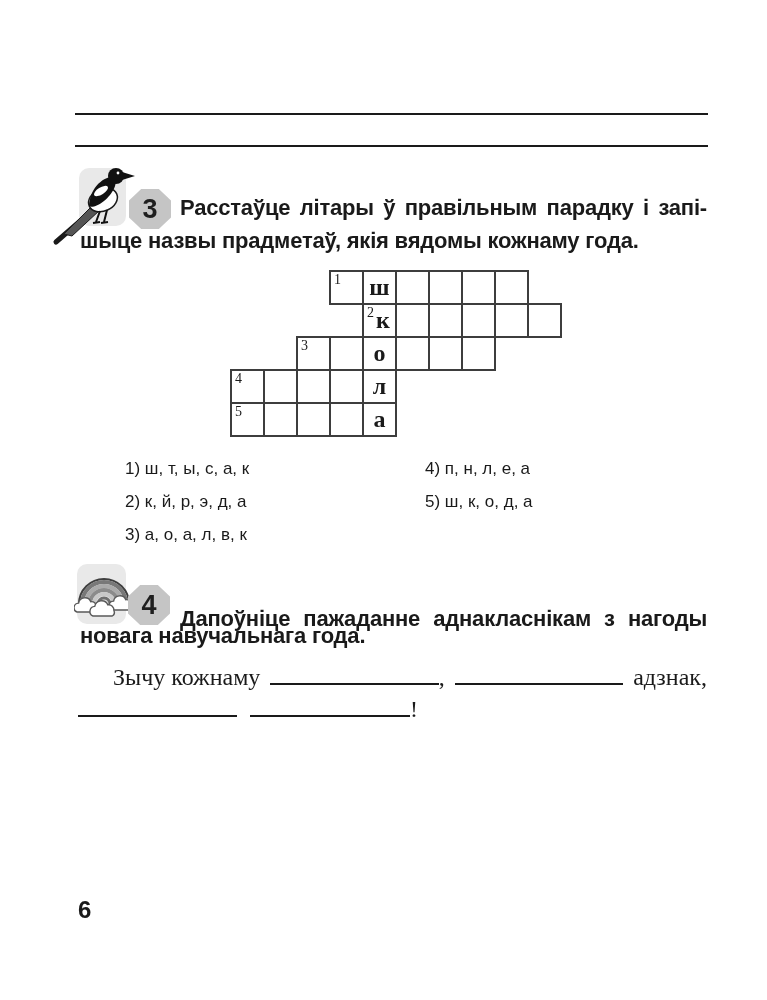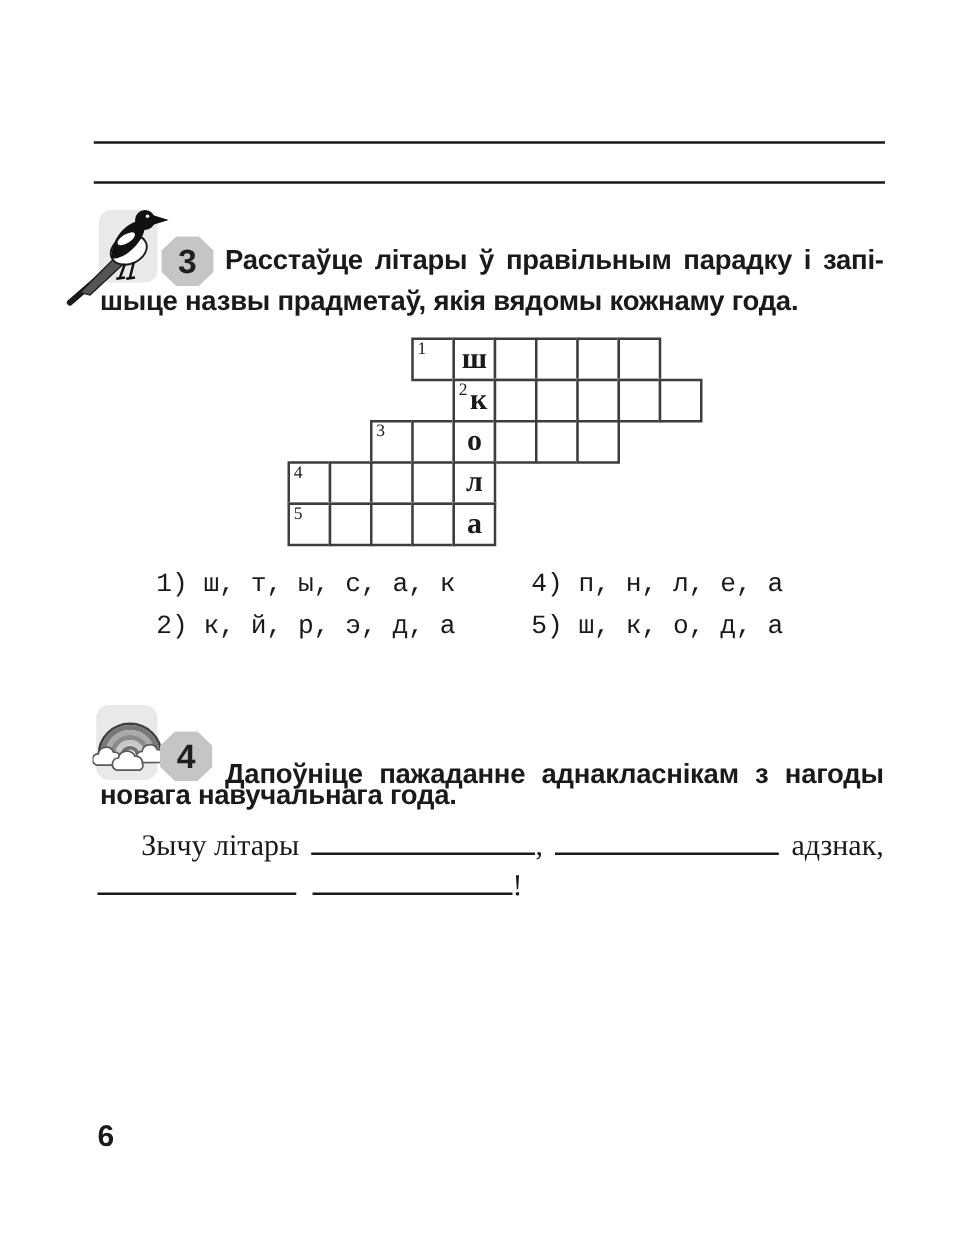--- a/index.html
+++ b/index.html
@@ -10,22 +10,22 @@
     font-family:"Liberation Sans","DejaVu Sans",sans-serif;
   }
   .abs { position:absolute; }
   .sans {
     font-family:"Liberation Sans","DejaVu Sans",sans-serif;
     font-weight:600; font-size:22px; line-height:30px; letter-spacing:-0.2px;
     color:#1a1a1a; white-space:nowrap;
   }
   .justified { text-align:justify; text-align-last:justify; white-space:normal; }
   .serif {
-    font-family:Liberation Mono, monospace;
-    font-weight:400; font-size:21px; line-height:33px; color:#1a1a1a; white-space:nowrap;
+    font-family:Liberation Sans, sans-serif;
+    font-weight:400; font-size:17px; line-height:33px; color:#1a1a1a; white-space:nowrap;
   }
   .rule { position:absolute; left:75px; width:633px; height:2px; background:#1a1a1a; }
   .icon-square { position:absolute; background:#e9e9e9; border-radius:10px; }
   .badge {
     position:absolute; width:42px; height:40px; background:#c5c5c5;
     clip-path:polygon(29% 0,71% 0,100% 29%,100% 71%,71% 100%,29% 100%,0 71%,0 29%);
     display:flex; align-items:center; justify-content:center;
     font-family:"Liberation Sans","DejaVu Sans",sans-serif;
     font-weight:700; font-size:27px; color:#1f1f1f;
   }
@@ -141,20 +141,21 @@
       <div class="cw-cell" style="left: 66px; top: 132px; width: 35px; height: 35px;"></div>
       <div class="cw-cell" style="left: 99px; top: 132px; width: 35px; height: 35px;"></div>
       <div class="cw-cell" style="left: 132px; top: 132px; width: 35px; height: 35px;">
         <span class="cw-letter">а</span>
       </div>
     </div>
 
   <div class="list-col serif" style="left:125px; top:452px;">
     <div>1) ш, т, ы, с, а, к</div>
     <div>2) к, й, р, э, д, а</div>
+    <div>3) а, о, а, л, в, к</div>
   </div>
   <div class="list-col serif" style="left:425px; top:452px;">
     <div>4) п, н, л, е, а</div>
     <div>5) ш, к, о, д, а</div>
   </div>
 
   <div class="icon-square" style="left:77px; top:564px; width:49px; height:60px;"></div>
 
   <div class="abs" style="left:74px; top:560px; width:60px; height:66px;">
     <svg width="60" height="66" viewBox="0 0 60 66">
@@ -173,21 +174,21 @@
       </g>
     </svg>
   </div>
 
   <div class="badge" style="left:128px; top:585px;">4</div>
 
   <div class="abs sans justified" style="left:180px; top:604px; width:527px;">Дапоўніце пажаданне аднакласнікам з нагоды</div>
   <div class="abs sans" style="left:80px; top:621px;">новага навучальнага года.</div>
 
   <div class="fill-row" style="left:113px; top:662px; width:594px;">
-    <span class="serif-frag">Зычу літары</span>
+    <span class="serif-frag">Зычу кожнаму</span>
     <span class="blank grow" style="margin-left:10px;"></span>
     <span class="serif-frag">,</span>
     <span class="blank grow" style="margin-left:10px; margin-right:10px;"></span>
     <span class="serif-frag">адзнак,</span>
   </div>
 
   <div class="fill-row" style="left:78px; top:694px; width:345px;">
     <span class="blank" style="width:159px;"></span>
     <span class="blank" style="width:160px; margin-left:13px;"></span>
     <span class="serif-frag">!</span>

